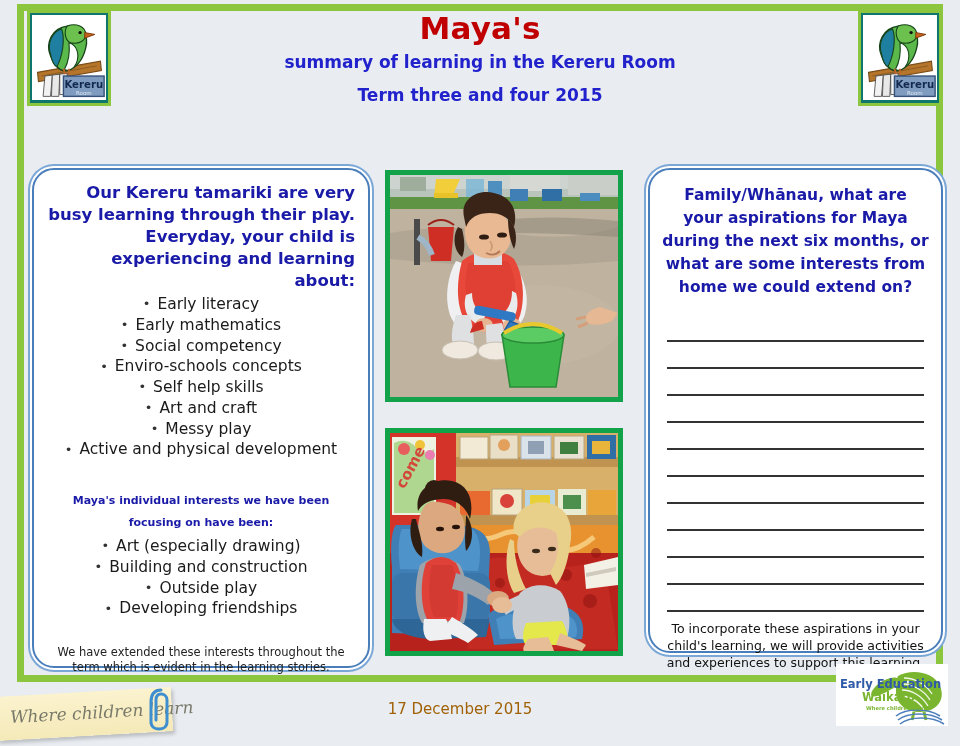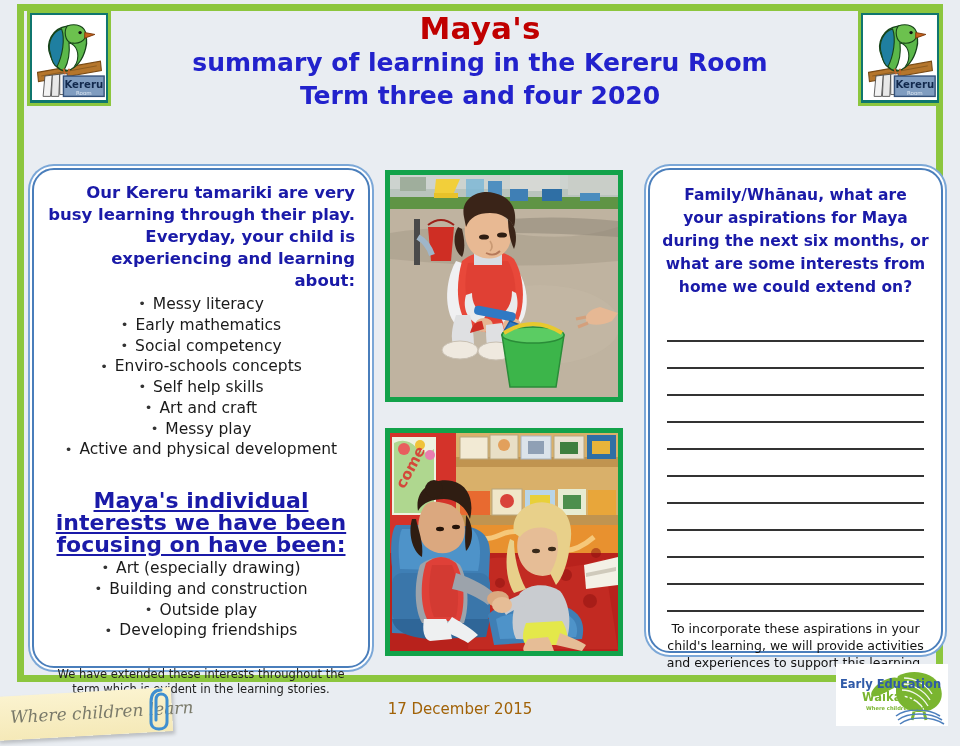--- a/index.html
+++ b/index.html
@@ -29,21 +29,21 @@
   .logo-right{left:858px;top:10px;}
 
   .title-wrap{
     position:absolute;left:180px;top:10px;width:600px;text-align:center;
   }
   .t-line1{
     color:#c00000;font-size:31px;font-weight:bold;line-height:36px;
     letter-spacing:.2px;
   }
   .t-line2,.t-line3{
-    color:#2222cc;font-size:25px;font-weight:bold;line-height:33px;
+    color:#2222cc;font-size:17px;font-weight:bold;line-height:33px;
   }
 
   
   .card{
     position:absolute;background:#ffffff;
     border:2px solid #4a7ebb;border-radius:22px;
     box-shadow:0 0 0 2px #ffffff, 0 0 0 4px #7ba7d7;
     box-sizing:border-box;
   }
 
@@ -63,22 +63,22 @@
     position:relative;display:block;
   }
   ul.bullets li .bullet{
     display:inline-block;margin-right:7px;font-size:13px;vertical-align:middle;
     color:#333;
   }
   .andmore{
     text-align:center;color:#333;font-size:11.5px;margin-top:2px;
   }
   .sub-head{
-    color:#1a1aa8;font-weight:bold;font-size:22px;line-height:22px;
-    text-align:center;padding:0 14px;margin-top:30px;text-decoration:underline;
+    color:#1a1aa8;font-weight:bold;font-size:11px;line-height:22px;
+    text-align:center;padding:0 14px;margin-top:30px;
   }
   .footnote{
     text-align:center;color:#222;font-size:11.5px;line-height:15px;
     padding:0 14px;margin-top:26px;
   }
 
   
   .ask{
     color:#1a1aa8;font-weight:bold;font-size:15.5px;line-height:23px;
     text-align:center;padding:14px 12px 0 12px;
@@ -157,21 +157,21 @@
 
         <rect x="34" y="66" width="44" height="22" fill="#7f9cc0" stroke="#34517a" stroke-width="1.5"></rect>
         <text x="56" y="79" font-family="DejaVu Sans, sans-serif" font-size="11" font-weight="bold" fill="#12294d" text-anchor="middle">Kereru</text>
         <text x="56" y="86" font-family="DejaVu Sans, sans-serif" font-size="6" fill="#d9e4f0" text-anchor="middle">Room</text>
       </svg>
     </div>
 
     <div class="title-wrap">
       <div class="t-line1">Maya's</div>
       <div class="t-line2">summary of learning in the Kereru Room</div>
-      <div class="t-line3">Term three and four 2020</div>
+      <div class="t-line3">Term three and four 2015</div>
     </div>
 
     <div class="logo-box logo-right">
       <svg viewBox="0 0 80 92">
         <rect x="0" y="0" width="80" height="92" fill="#ffffff"></rect>
         <polygon points="6,62 74,50 75,60 7,72" fill="#b5762c" stroke="#7a4b16" stroke-width="1.2"></polygon>
         <line x1="10" y1="66" x2="70" y2="55" stroke="#8a5a1e" stroke-width="1"></line>
         <polygon points="14,66 12,88 20,88 22,65" fill="#f2f2f2" stroke="#444" stroke-width=".9"></polygon>
         <polygon points="22,65 21,88 29,88 30,64" fill="#e8e8e8" stroke="#444" stroke-width=".9"></polygon>
         <polygon points="30,64 30,86 38,86 38,63" fill="#f2f2f2" stroke="#444" stroke-width=".9"></polygon>
@@ -186,21 +186,21 @@
         <text x="56" y="79" font-family="DejaVu Sans, sans-serif" font-size="11" font-weight="bold" fill="#12294d" text-anchor="middle">Kereru</text>
         <text x="56" y="86" font-family="DejaVu Sans, sans-serif" font-size="6" fill="#d9e4f0" text-anchor="middle">Room</text>
       </svg>
     </div>
   </div>
 
   <div class="card card-left">
     <div class="lead">Our Kereru tamariki are very busy learning through their play. Everyday, your child is experiencing and learning about:</div>
 
     <ul class="bullets" id="bullets-list">
-        <li><span class="bullet">•</span><span>Messy literacy</span></li>
+        <li><span class="bullet">•</span><span>Early literacy</span></li>
         <li><span class="bullet">•</span><span>Early mathematics</span></li>
         <li><span class="bullet">•</span><span>Social competency</span></li>
         <li><span class="bullet">•</span><span>Enviro-schools  concepts</span></li>
         <li><span class="bullet">•</span><span>Self help skills</span></li>
         <li><span class="bullet">•</span><span>Art and craft</span></li>
         <li><span class="bullet">•</span><span>Messy play</span></li>
         <li><span class="bullet">•</span><span>Active and physical development</span></li>
       </ul>
 
 

